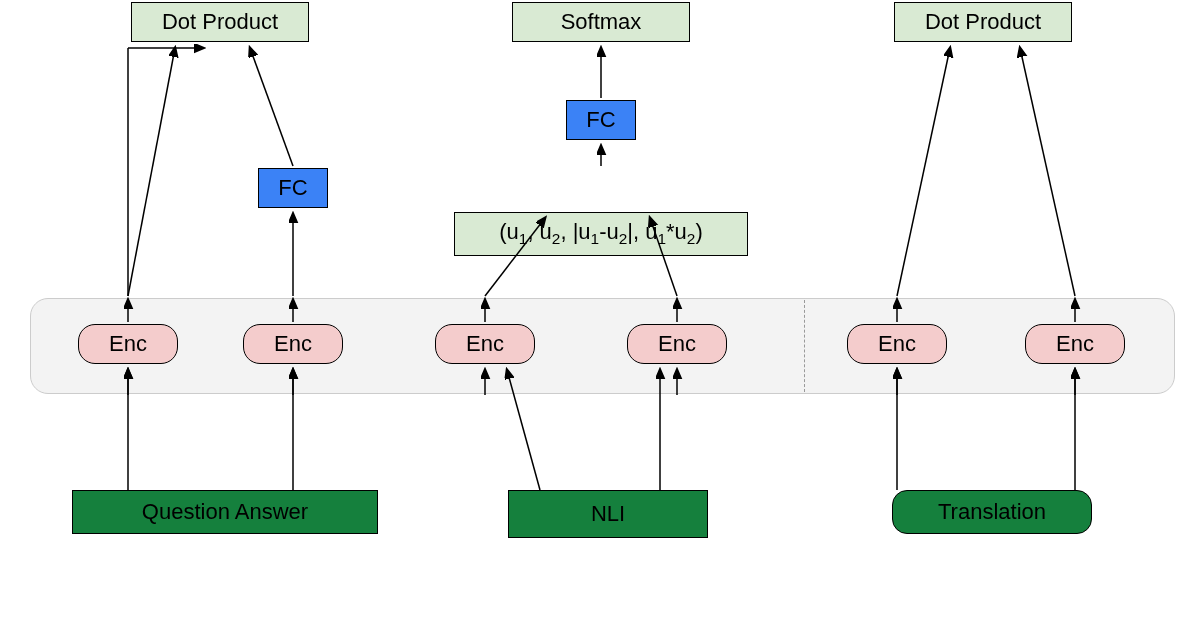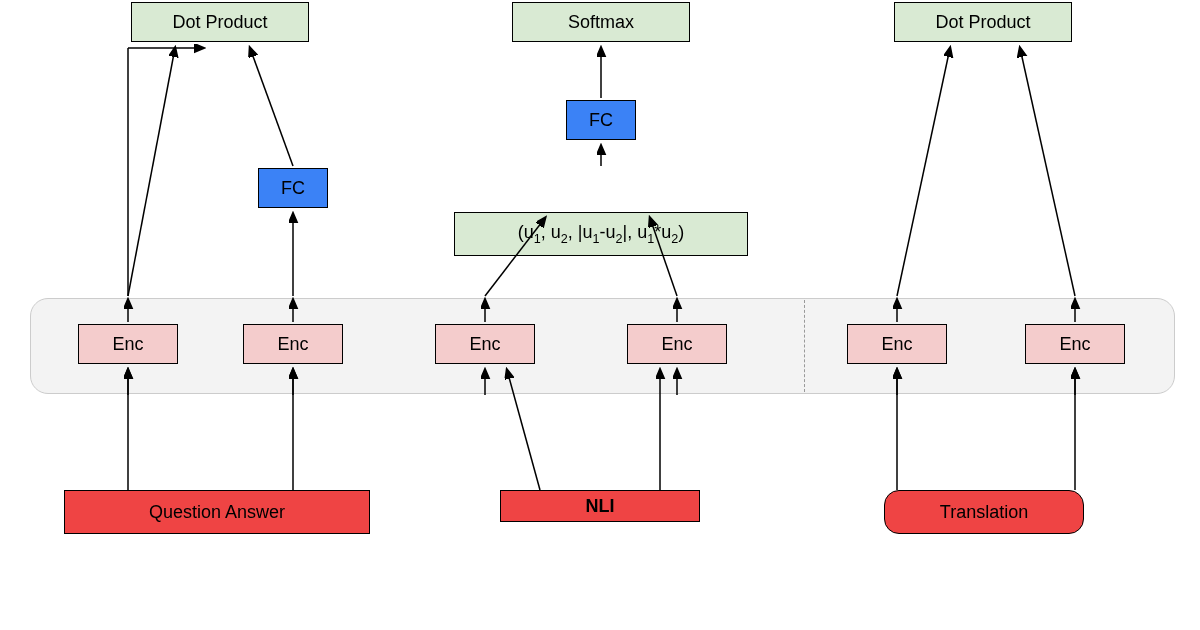--- a/index.html
+++ b/index.html
@@ -9,26 +9,26 @@
     position: relative;
     font-family: Arial, sans-serif;
     background: #fff;
   }
   .box {
     position: absolute;
     border: 1px solid #000;
     display: flex;
     align-items: center;
     justify-content: center;
-    font-size: 18px;
+    font-size: 22px;
   }
   .green { background: #d9ead3; }
   .blue { background: #3b82f6; }
-  .pink { background: #f4cccc; }
-  .gray { background: #ef4444; }
+  .pink { background: #f4cccc; border-radius: 17px; }
+  .gray { background: #15803d; margin-left: 8px; }
   .enc-container {
     position: absolute;
     background: #f3f3f3;
     border: 1px solid #ccc;
     border-radius: 18px;
   }
   .dashed-line {
     position: absolute;
     border-left: 1px dashed #999;
   }
@@ -61,21 +61,21 @@
 <div class="box blue" style="left:258px; top:168px; width:70px; height:40px;">FC</div>
 
 <div class="box pink" style="left:78px; top:324px; width:100px; height:40px;">Enc</div>
 <div class="box pink" style="left:243px; top:324px; width:100px; height:40px;">Enc</div>
 <div class="box pink" style="left:435px; top:324px; width:100px; height:40px;">Enc</div>
 <div class="box pink" style="left:627px; top:324px; width:100px; height:40px;">Enc</div>
 <div class="box pink" style="left:847px; top:324px; width:100px; height:40px;">Enc</div>
 <div class="box pink" style="left:1025px; top:324px; width:100px; height:40px;">Enc</div>
 
 <div class="box gray" style="left:64px; top:490px; width:306px; height:44px;">Question Answer</div>
-<div class="box gray" style="left:500px; top:490px; width:200px; height:32px;font-weight:bold;">NLI</div>
+<div class="box gray" style="left:500px; top:490px; width:200px; height:48px;">NLI</div>
 <div class="box gray" style="left:884px; top:490px; width:200px; height:44px;border-radius:15px;">Translation</div>
 
 <svg class="arrow" style="left:0; top:0; width:1200px; height:630px; position:absolute; pointer-events:none;">
   <defs>
     <marker id="ah" markerWidth="8" markerHeight="8" refX="6" refY="3" orient="auto">
       <path d="M0,0 L7,3 L0,6 Z" fill="#000"></path>
     </marker>
   </defs>
 
   <line x1="128" y1="490" x2="128" y2="370" stroke="#000" stroke-width="1.5" marker-end="url(#ah)"></line>

